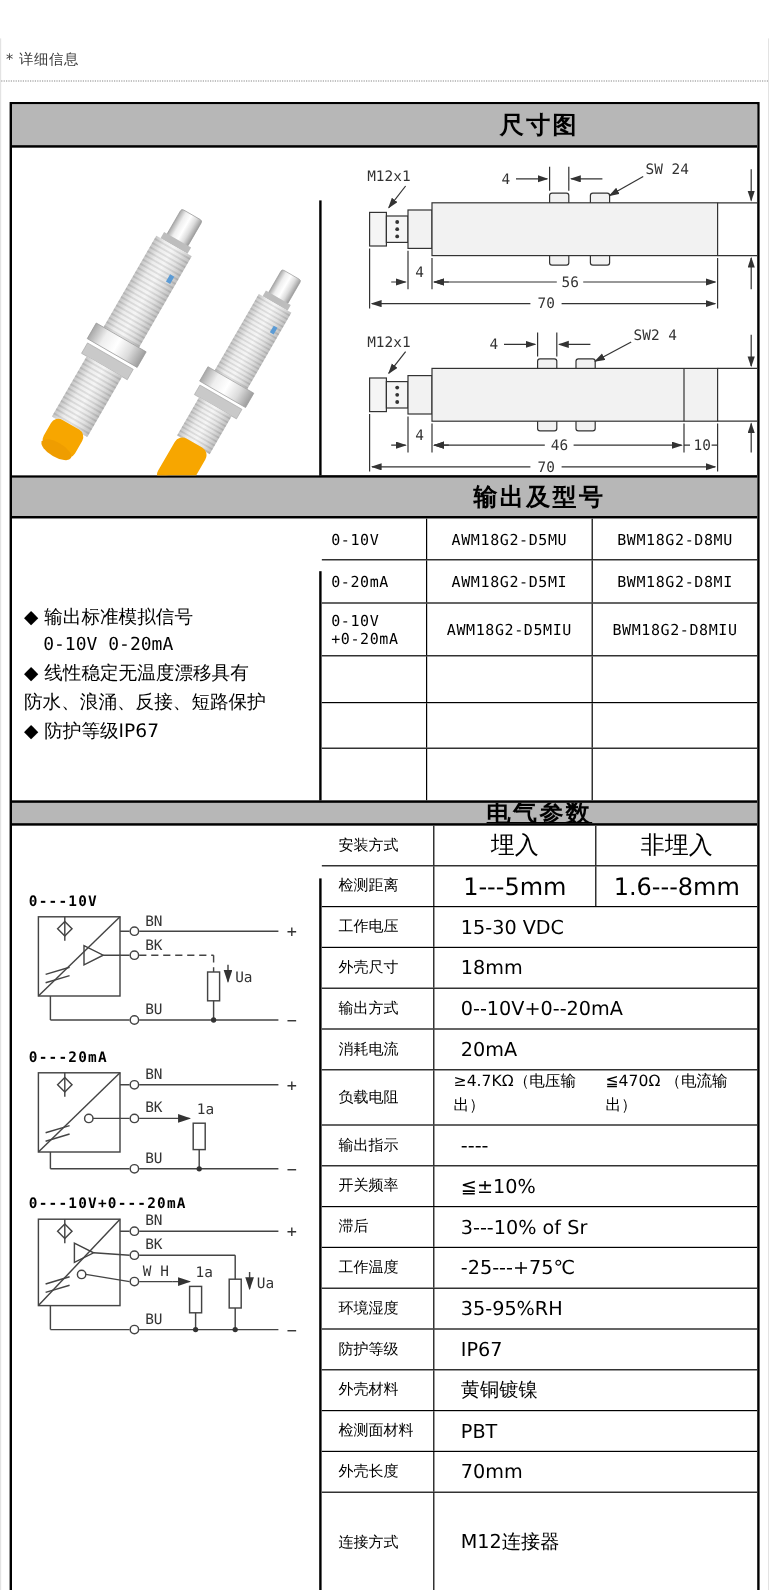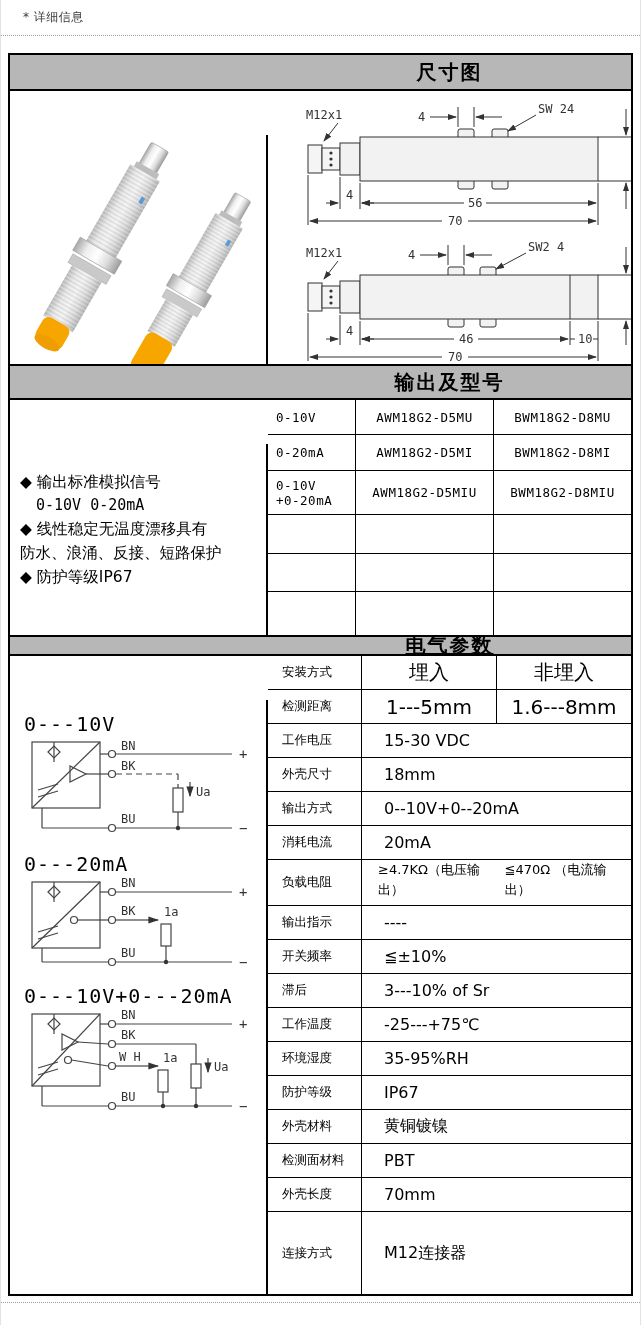--- a/index.html
+++ b/index.html
@@ -1,21 +1,21 @@
 <!DOCTYPE html>
 <html><head>
 <meta charset="utf-8">
 <style>
   * { margin:0; padding:0; box-sizing:border-box; }
   html,body { background:#fff; }
   body { width:641px; font-family:"DejaVu Sans", sans-serif; color:#000; }
   .page { width:641px; min-height:1325px; background:#fff;
           border-left:1px solid #e3e3e3; border-right:1px solid #e3e3e3; }
-  .note { font-size:12px; color:#3a3a3a; padding:9px 0 9px 22px;
-          border-bottom:1px dotted #9a9a9a; letter-spacing:0.5px; }
+  .note { font-size:12px; color:#3a3a3a; padding:9px 0 9px 4px;
+          border-bottom:1px dotted #9a9a9a; letter-spacing:0.5px;margin-top:32px; }
   .tbl { margin:17px 7px 0 7px; border:2px solid #000; background:#fff; }
   .tr { display:flex; }
   .td { position:relative; overflow:hidden; }
   .td.left  { width:258px; border-right:2px solid #000; flex:none;margin-top:44px; }
   .td.right { flex:1; }
   .hdr { background:#b7b7b7; border-bottom:2px solid #000; }
   .hdr.mid { border-top:2px solid #000; }
   .hdr .td { display:flex; align-items:center; justify-content:center;
              font-weight:bold; font-size:20px; letter-spacing:2px; }
   .h40 { height:36px; } .h33 { height:21px;text-decoration:underline; }
@@ -44,21 +44,21 @@
             padding-left:6px; font-size:12.5px; }
   .pval { flex:1; display:flex; align-items:center; padding-left:22px; font-size:16px; }
   .pval2 { flex:1; display:flex; }
   .pv { flex:1; display:flex; align-items:center; justify-content:center; font-size:20px; }
   .pv.b { border-right:1px solid #000; }
   .pload { flex:1; display:flex; flex-direction:row; justify-content:flex-end;
            padding-left:16px; font-size:13px; line-height:1.5; }
 
   
   .wiring { padding:8px 0 0 8px; }
-  .wtitle { font-weight:normal; font-size:20px; letter-spacing:1px;
+  .wtitle { font-weight:bold; font-size:12px; letter-spacing:1px;
             font-family:"DejaVu Sans Mono", monospace; margin:4px 0 0 6px; }
   .wsvg { display:block; }
   svg text { font-family:"DejaVu Sans Mono", monospace; }
 
   .bottom-dotted { border-top:1px dotted #9a9a9a; margin-top:6px; height:6px; }
 </style>
 </head>
 <body>
 
 <svg width="0" height="0" style="position:absolute" aria-hidden="true">

